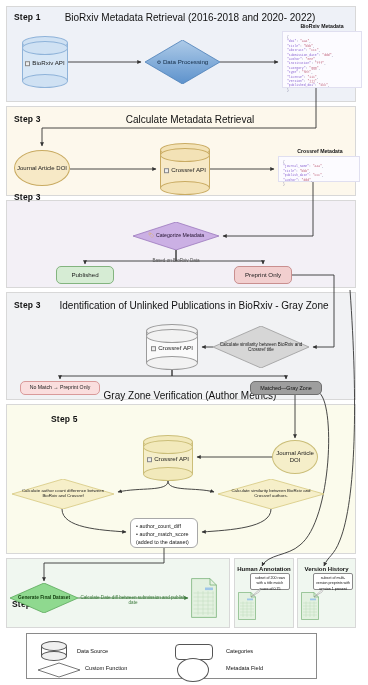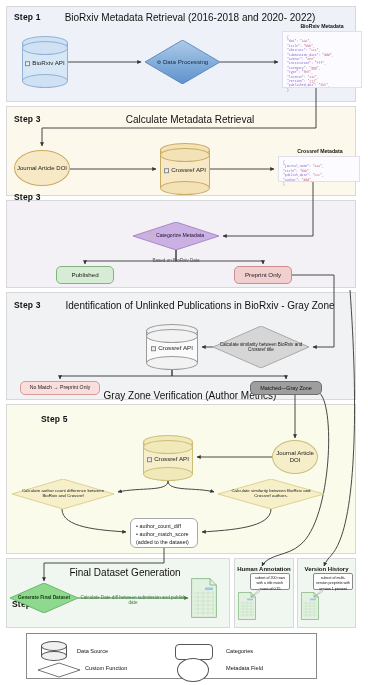--- a/index.html
+++ b/index.html
@@ -117,27 +117,26 @@
 
   <div class="step-label" style="left:14px;top:12px;">Step 1</div>
   <div class="step-title" style="left:60px;top:12px;width:260px;">BioRxiv Metadata Retrieval  (2016-2018 and 2020- 2022)</div>
 
   <div class="step-label" style="left:14px;top:114px;">Step 3</div>
   <div class="step-title" style="left:60px;top:114px;width:260px;">Calculate Metadata Retrieval</div>
 
   <div class="step-label" style="left:14px;top:192px;">Step 3</div>
 
   <div class="step-label" style="left:14px;top:300px;">Step 3</div>
-  <div class="step-title" style="left:50px;top:300px;width:300px;">Identification of Unlinked Publications in BioRxiv - Gray Zone</div>
-
-  <div class="step-label" style="left:8px;top:414px;padding-left:33px;">Step 5</div>
+  <div class="step-title" style="left:44px;top:300px;width:300px;">Identification of Unlinked Publications in BioRxiv - Gray Zone</div>
+
+  <div class="step-label" style="left:18px;top:414px;padding-left:33px;">Step 5</div>
   <div class="step-title" style="left:60px;top:390px;width:260px;">Gray Zone Verification (Author Metrics)</div>
 
   <div class="step-label" style="left:12px;top:567px;margin-top:32px;">Step 6</div>
-  <div class="step-title" style="left:50px;top:567px;width:150px;">Final Dataset Generation</div>
 
   <div class="panel-title" style="left:234px;top:566px;width:60px;">Human Annotation  Subset</div>
   <div class="panel-title" style="left:297px;top:566px;width:59px;">Version History Subset</div>
 
   <div class="cyl cyl-blue" style="left:22px;top:36px;width:46px;height:52px;">
     <div class="body"></div>
     <div class="cap capBot"></div>
     <div class="cap capTop"></div>
     <div class="cap capMid"></div>
     <div class="lbl">

